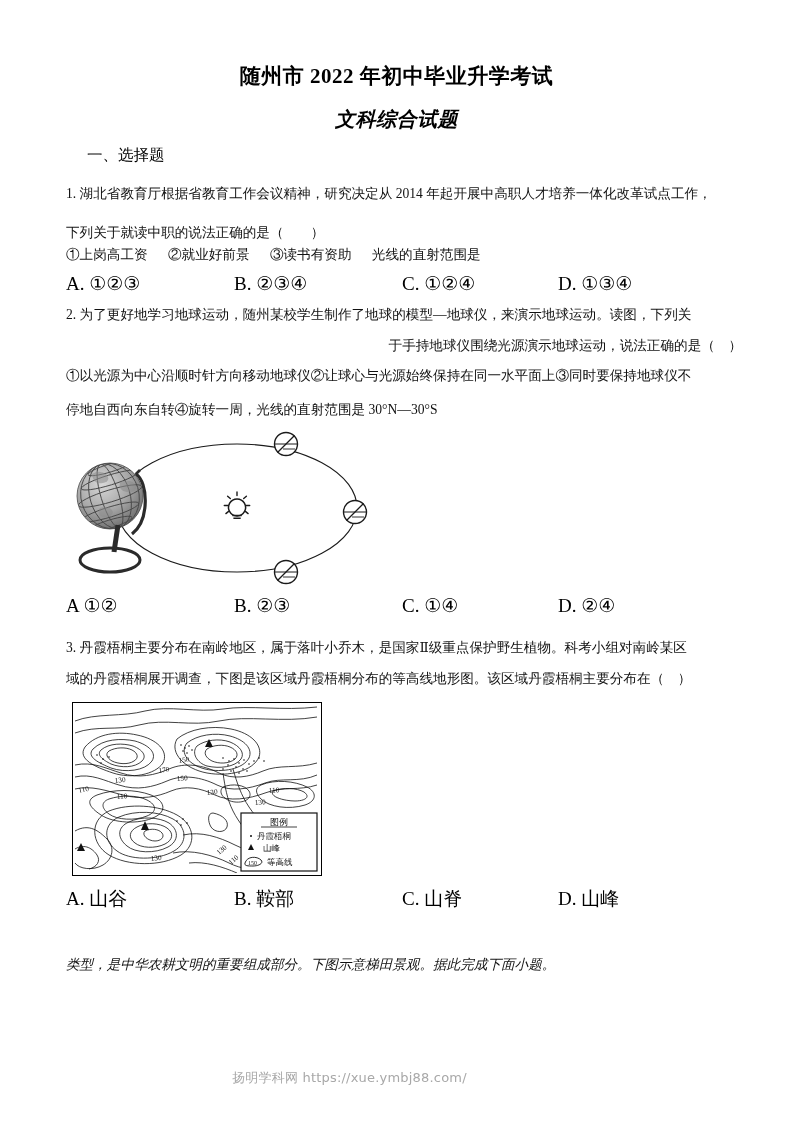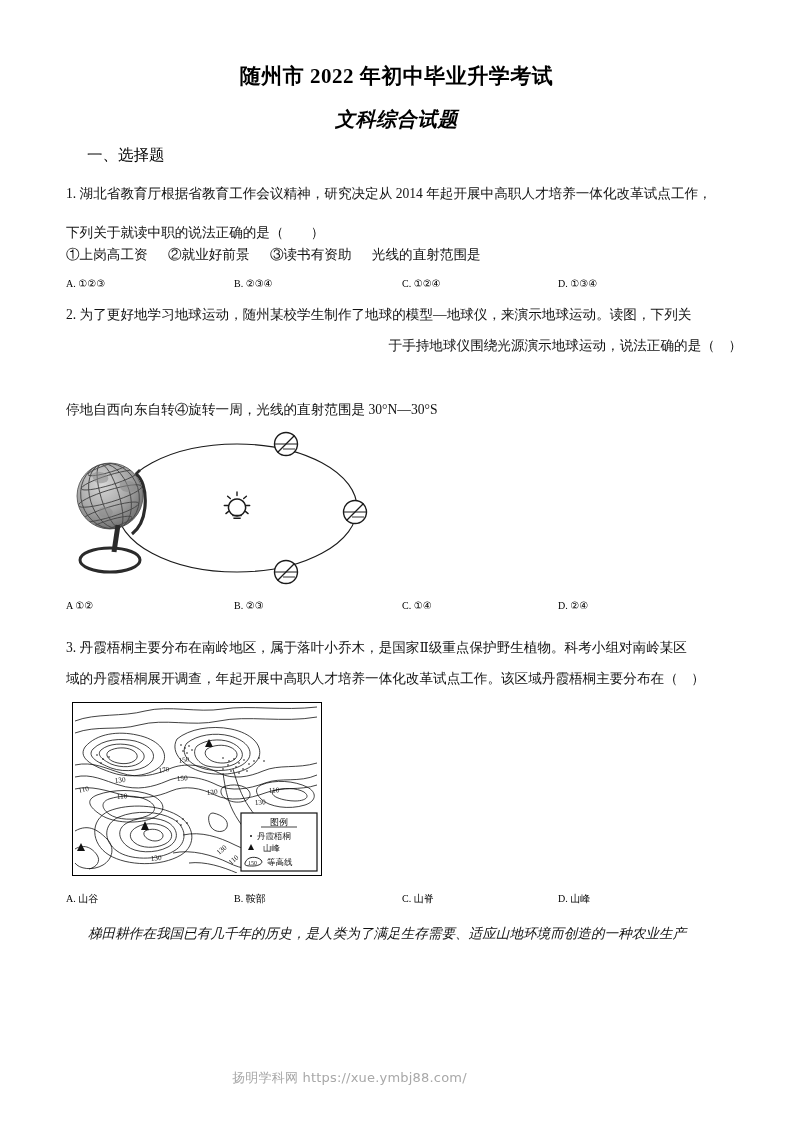--- a/index.html
+++ b/index.html
@@ -71,21 +71,21 @@
     font-family: "Liberation Serif", "DejaVu Serif", serif;
     font-style: italic;
   }
 
   
   .optrow {
     position: absolute;
     left: 66px;
     width: 676px;
     height: 20px;
-    font-size: 10px;
+    font-size: 19px;
     line-height: 20px;
   }
   .optrow .op {
     position: absolute;
     top: 0;
     white-space: pre;
   }
   .op-a { left: 0px; }
   .op-b { left: 168px; }
   .op-c { left: 336px; }
@@ -145,20 +145,21 @@
 
   <div class="optrow" style="top:274px;">
     <span class="op op-a">A. ①②③</span>
     <span class="op op-b">B. ②③④</span>
     <span class="op op-c">C. ①②④</span>
     <span class="op op-d">D. ①③④</span>
   </div>
 
   <div class="tline" style="top:305px;">2. 为了更好地学习地球运动，随州某校学生制作了地球的模型—地球仪，来演示地球运动。读图，下列关</div>
   <div class="tline" style="top:336px;text-align:right;">于手持地球仪围绕光源演示地球运动，说法正确的是（    ）</div>
+  <div class="tline" style="top:366px;">①以光源为中心沿顺时针方向移动地球仪②让球心与光源始终保持在同一水平面上③同时要保持地球仪不</div>
   <div class="tline" style="top:400px;">停地自西向东自转④旋转一周，光线的直射范围是 30°N—30°S</div>
 
   <div class="fig-globe">
     <svg width="320" height="168" viewBox="0 0 320 168" xmlns="http://www.w3.org/2000/svg">
       <defs>
         <radialGradient id="globeGrad" cx="38%" cy="32%" r="72%">
           <stop offset="0%" stop-color="#d8d8d8"></stop>
           <stop offset="55%" stop-color="#a9a9a9"></stop>
           <stop offset="100%" stop-color="#6e6e6e"></stop>
         </radialGradient>
@@ -237,21 +238,21 @@
   </div>
 
   <div class="optrow" style="top:596px;">
     <span class="op op-a">A ①②</span>
     <span class="op op-b">B. ②③</span>
     <span class="op op-c">C. ①④</span>
     <span class="op op-d">D. ②④</span>
   </div>
 
   <div class="tline" style="top:638px;">3. 丹霞梧桐主要分布在南岭地区，属于落叶小乔木，是国家Ⅱ级重点保护野生植物。科考小组对南岭某区</div>
-  <div class="tline" style="top:669px;">域的丹霞梧桐展开调查，年起开展中高职人才培养一体化改革试点工作。该区域丹霞梧桐主要分布在（    ）</div>
+  <div class="tline" style="top:669px;">域的丹霞梧桐展开调查，下图是该区域丹霞梧桐分布的等高线地形图。该区域丹霞梧桐主要分布在（    ）</div>
 
   <div class="fig-map">
     <svg width="246" height="170" viewBox="0 0 246 170" xmlns="http://www.w3.org/2000/svg">
       <rect x="0" y="0" width="246" height="170" fill="#ffffff"></rect>
       <g fill="none" stroke="#111" stroke-width="0.8">
 
         <path d="M2,18 C22,10 50,14 72,8 C96,2 124,10 150,6 C176,2 210,8 244,4"></path>
         <path d="M2,30 C24,22 44,28 66,22 C92,15 118,24 146,18 C174,12 210,20 244,14"></path>
         <path d="M12,44 C24,30 46,28 64,32 C84,36 96,48 90,60 C82,72 58,76 40,70 C22,64 4,56 12,44 Z"></path>
         <path d="M20,46 C30,36 48,35 62,38 C76,42 84,50 79,58 C72,68 52,70 38,65 C26,60 13,54 20,46 Z"></path>
@@ -370,17 +371,17 @@
     </svg>
   </div>
 
   <div class="optrow" style="top:889px;">
     <span class="op op-a">A. 山谷</span>
     <span class="op op-b">B. 鞍部</span>
     <span class="op op-c">C. 山脊</span>
     <span class="op op-d">D. 山峰</span>
   </div>
 
-  <div class="tline kai" style="top:924px; left:88px;">梯田耕作在我国已有几千年的历史，是人类为了满足生存需要、适应山地环境而创造的一种农业生产</div>
+  <div class="tline kai" style="top:955px;">类型，是中华农耕文明的重要组成部分。下图示意梯田景观。据此完成下面小题。</div>
 
   <div class="footer">扬明学科网 https://xue.ymbj88.com/</div>
 
 </div>
 
 </body></html>

